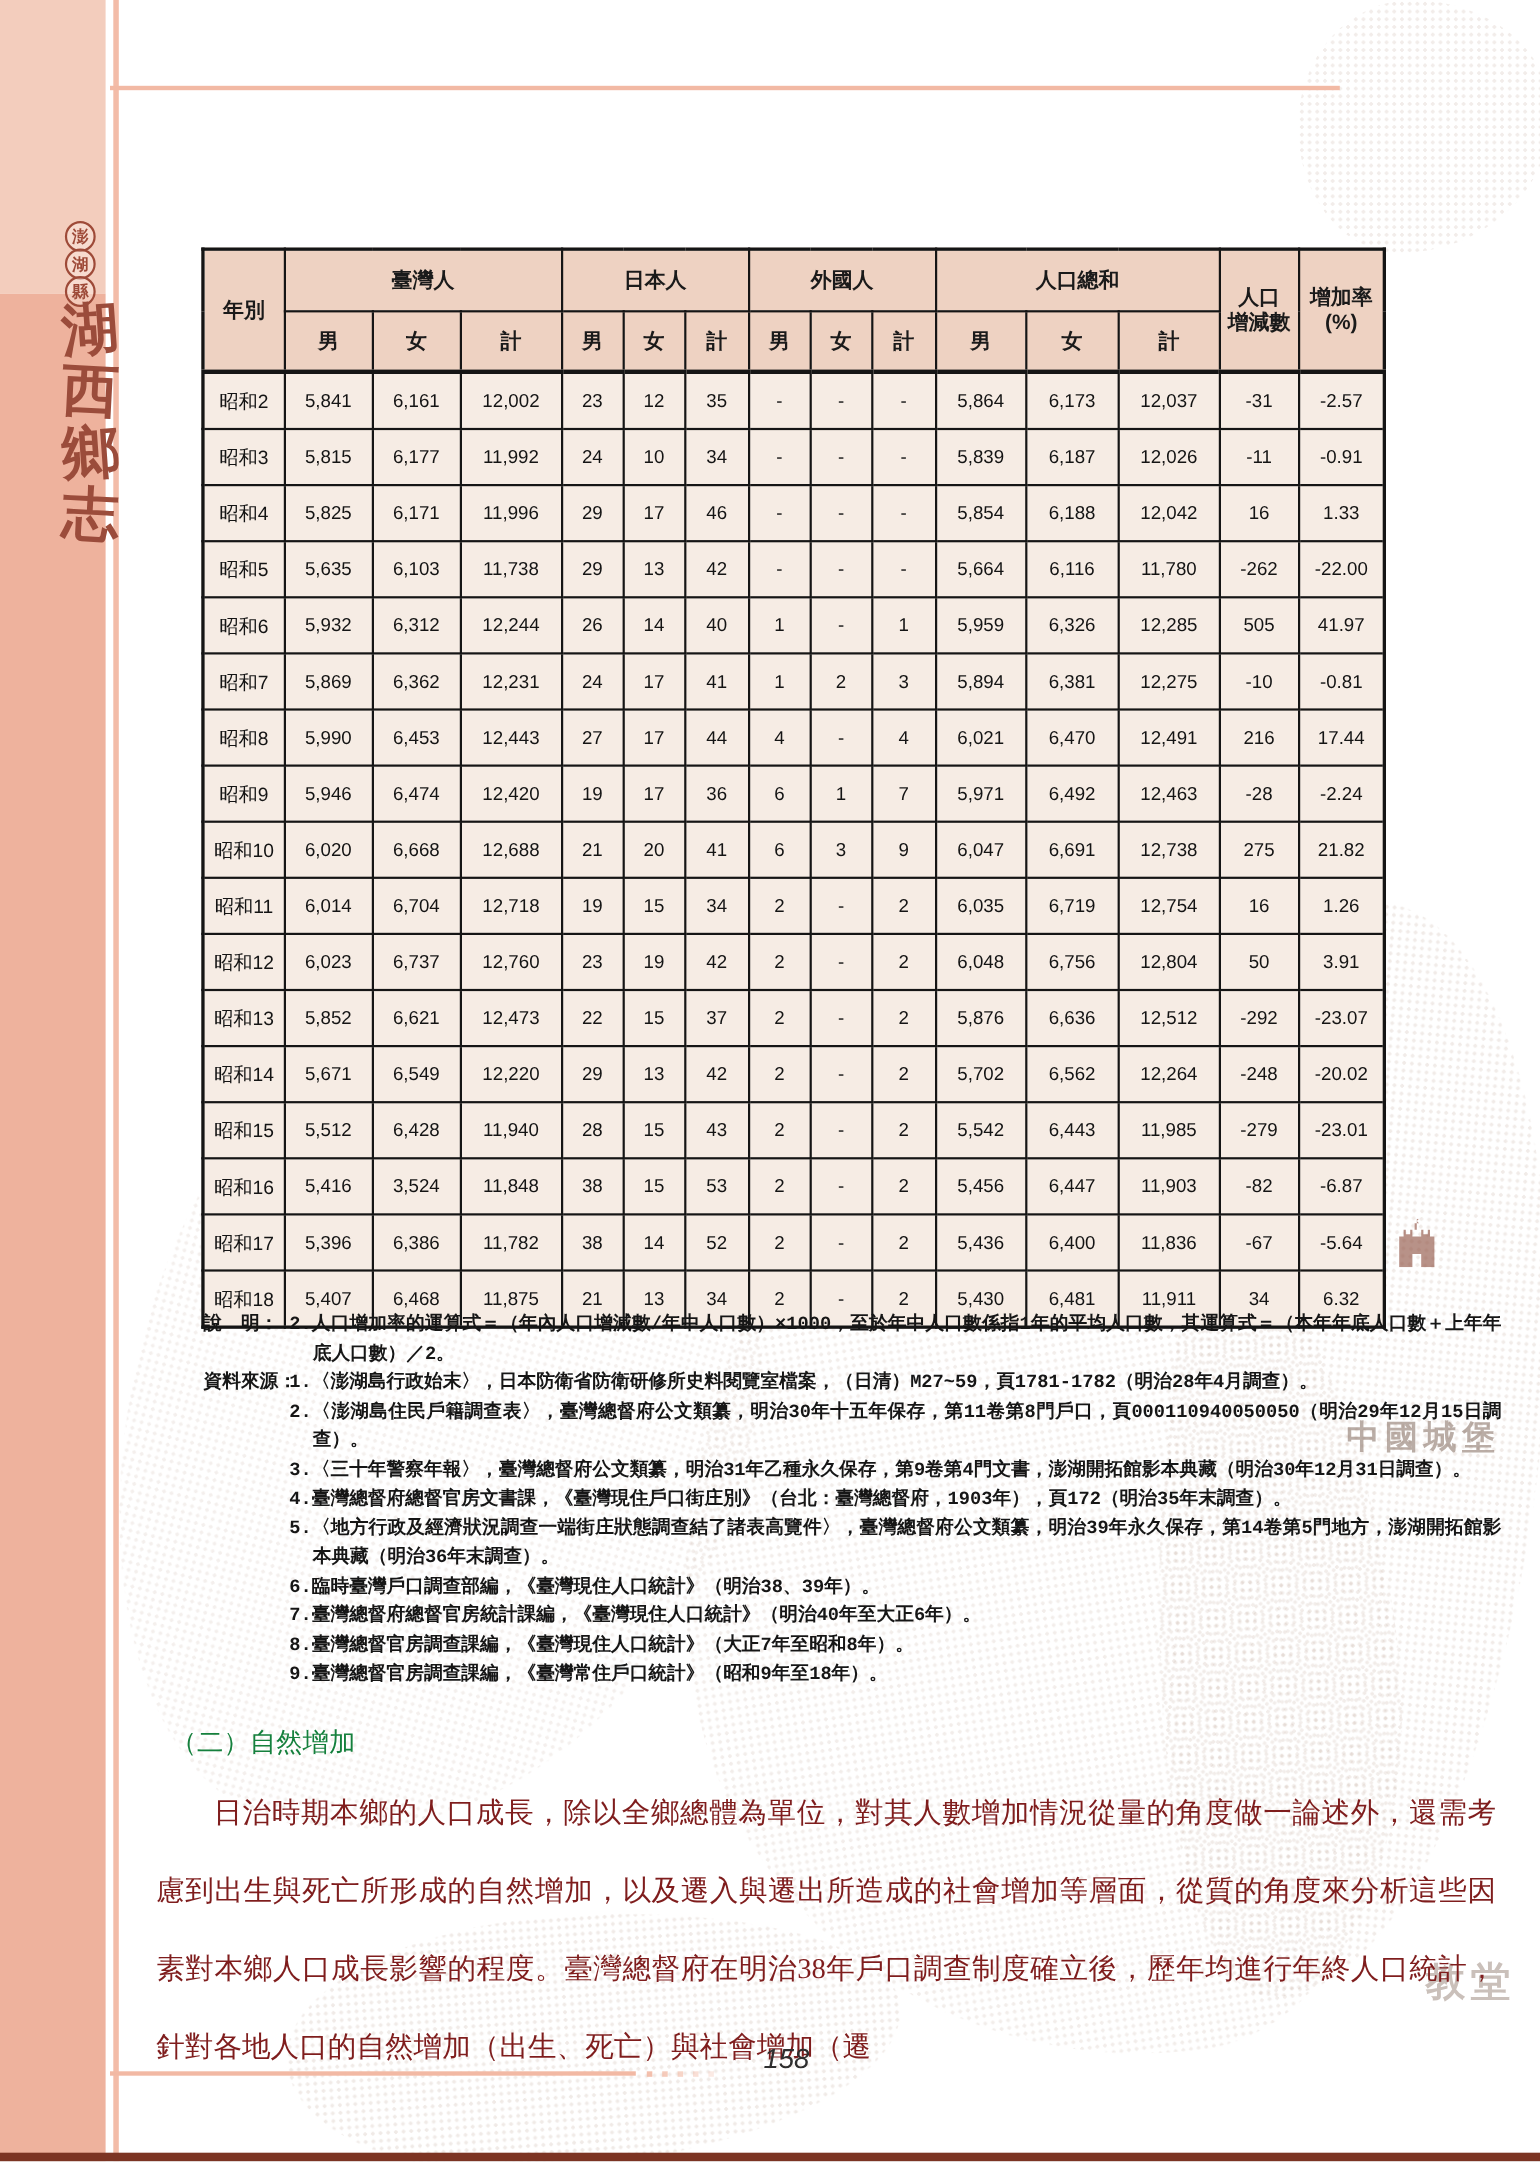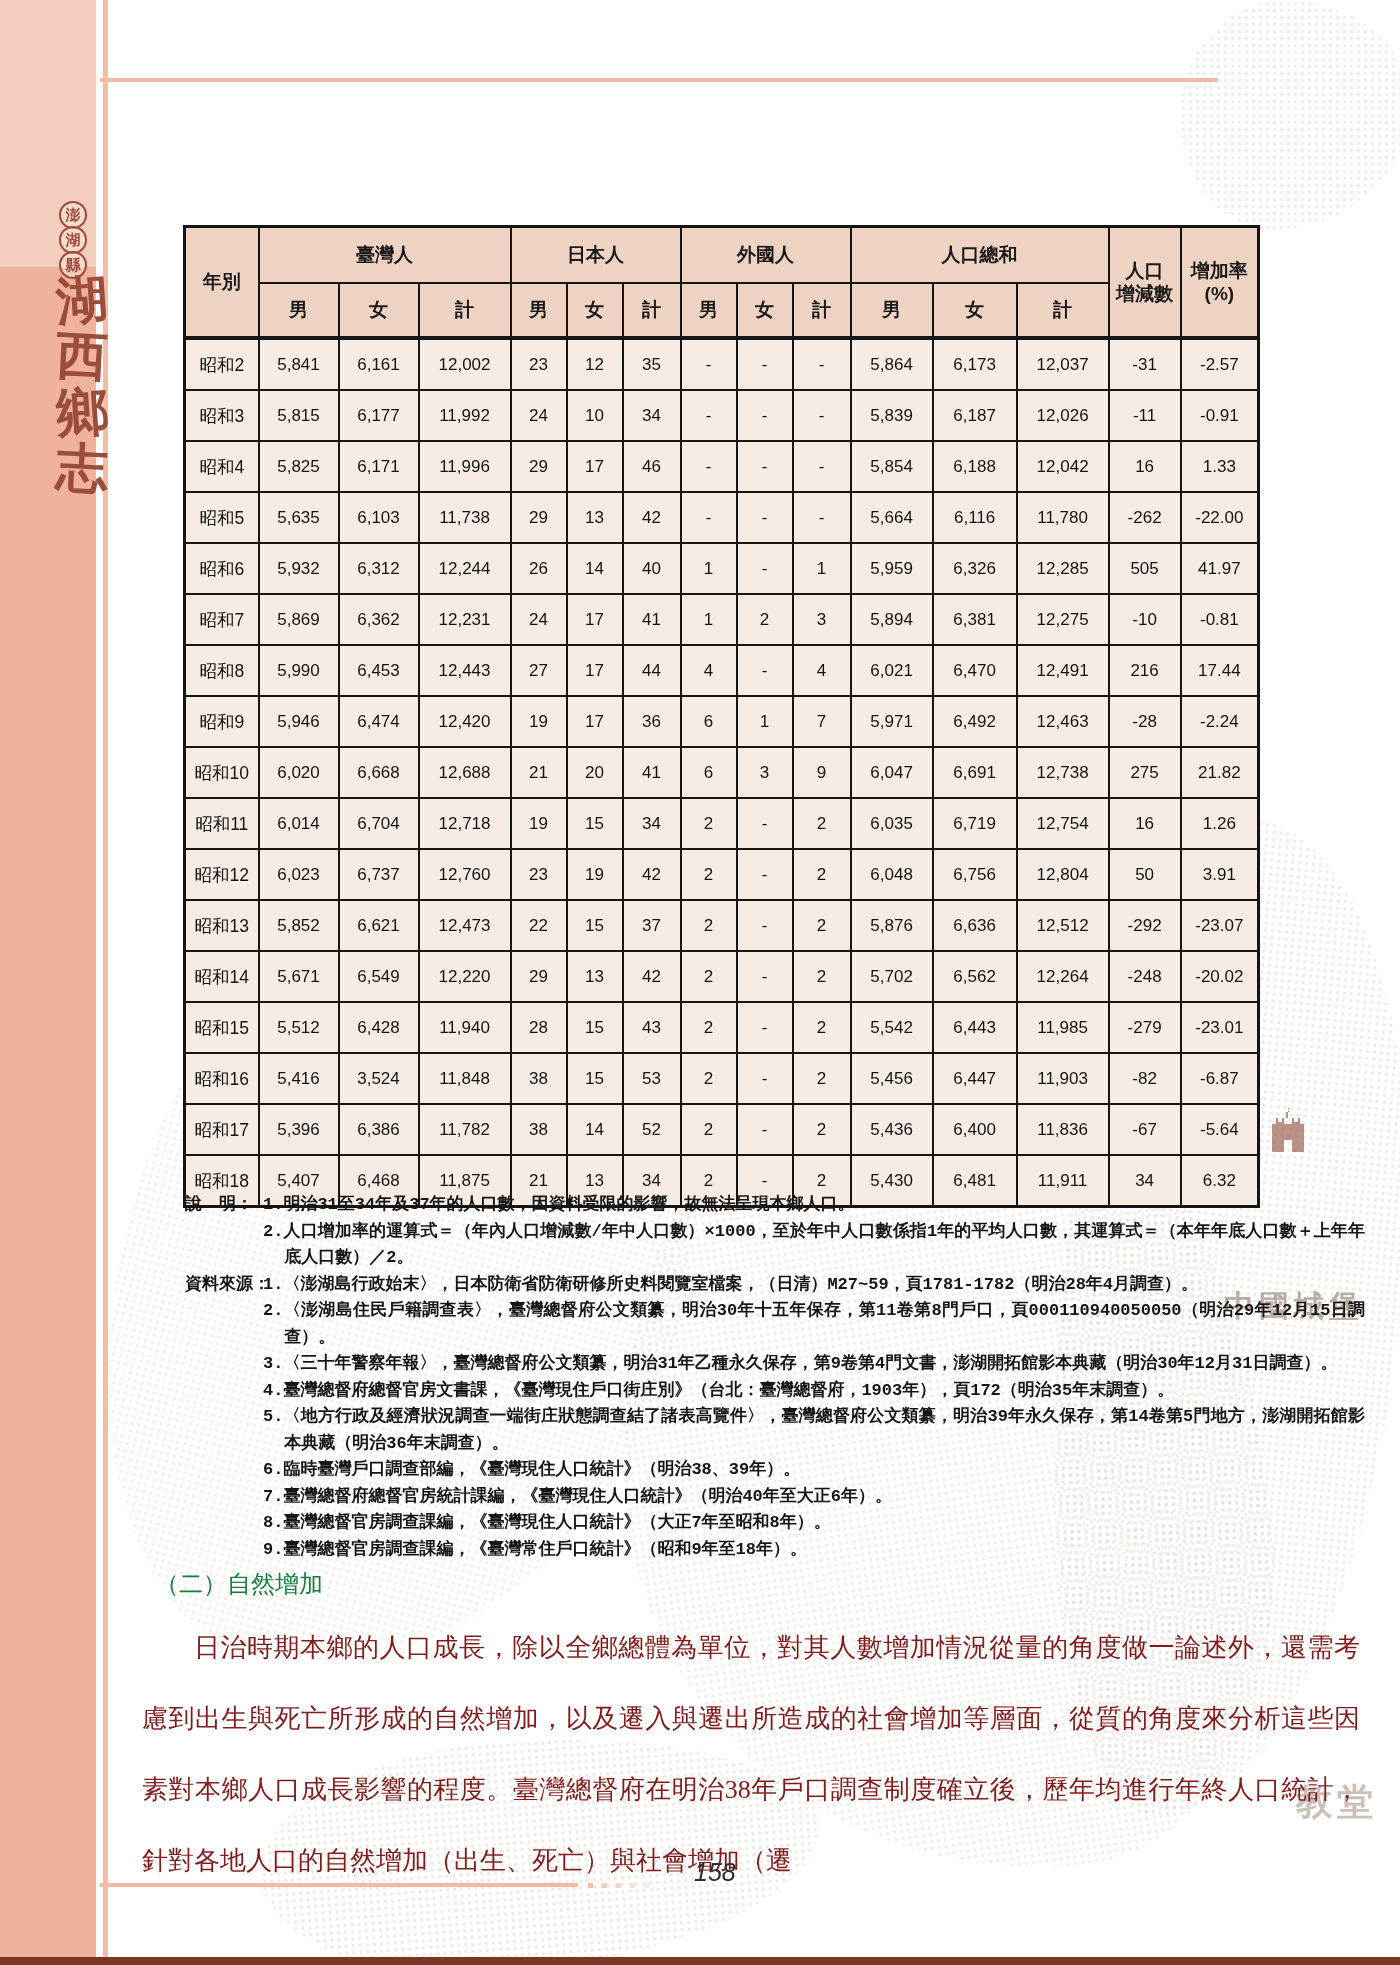--- a/index.html
+++ b/index.html
@@ -445,21 +445,20 @@
           <td>34</td>
           <td>6.32</td>
         </tr>
       </tbody>
   </table>
 
   <div class="notes">
     <div class="note-block">
       <span class="note-label">說　明：</span>
       <div id="note-items">
-          <div class="note-item">1.明治31至34年及37年的人口數，因資料受限的影響，故無法呈現本鄉人口。</div>
           <div class="note-item">2.人口增加率的運算式＝（年內人口增減數/年中人口數）×1000，至於年中人口數係指1年的平均人口數，其運算式＝（本年年底人口數＋上年年底人口數）／2。</div>
         </div>
     </div>
     <div class="note-block">
       <span class="note-label">資料來源：</span>
       <div id="source-items">
           <div class="note-item">1.〈澎湖島行政始末〉，日本防衛省防衛研修所史料閱覽室檔案，（日清）M27~59，頁1781-1782（明治28年4月調查）。</div>
           <div class="note-item">2.〈澎湖島住民戶籍調查表〉，臺灣總督府公文類纂，明治30年十五年保存，第11卷第8門戶口，頁000110940050050（明治29年12月15日調查）。</div>
           <div class="note-item">3.〈三十年警察年報〉，臺灣總督府公文類纂，明治31年乙種永久保存，第9卷第4門文書，澎湖開拓館影本典藏（明治30年12月31日調查）。</div>
           <div class="note-item">4.臺灣總督府總督官房文書課，《臺灣現住戶口街庄別》（台北：臺灣總督府，1903年），頁172（明治35年末調查）。</div>

